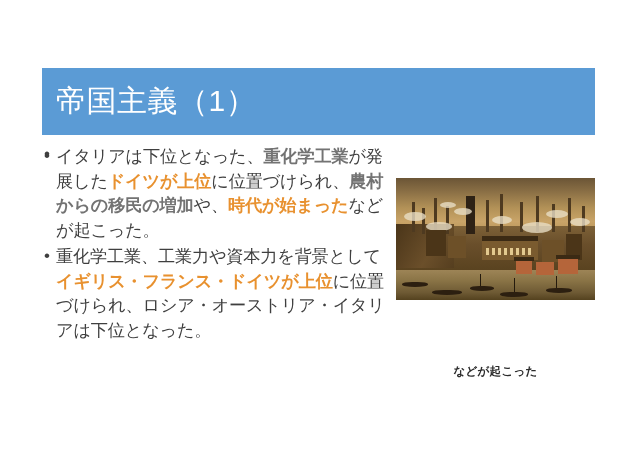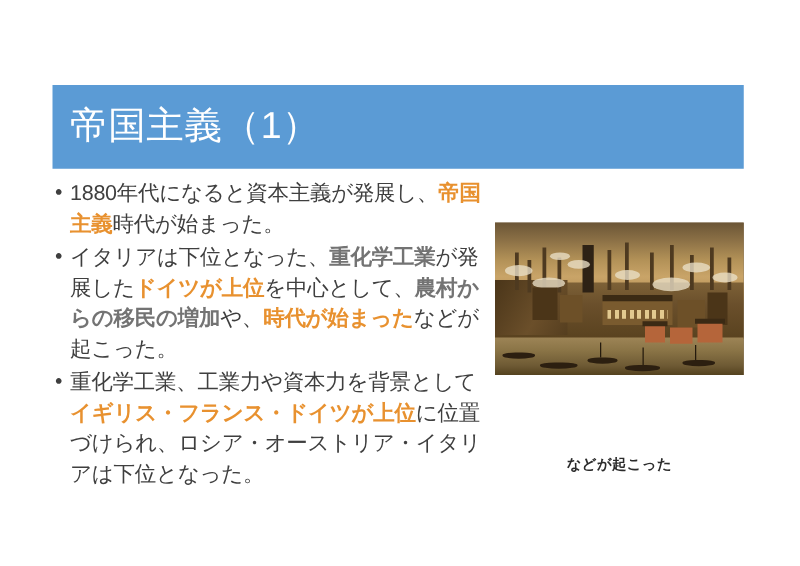--- a/index.html
+++ b/index.html
@@ -190,26 +190,25 @@
 <div id="slide">
 
   <div id="title-banner">
     <div id="title-text">帝国主義（1）</div>
   </div>
 
   <div id="body-block">
 
     <div class="bullet-row">
       <span class="bullet-dot">•</span>
-      <span class="para"><span>1880年代になると資本主義が発展し、</span><span class="hl-orange">帝国主義</span><span>時代が始まった。</span></span>
     </div>
 
     <div class="bullet-row">
       <span class="bullet-dot">•</span>
-      <span class="para"><span>イタリアは下位となった、</span><span class="hl-green">重化学工業</span><span>が発展した</span><span class="hl-orange">ドイツが上位</span><span>を中心として、</span><span class="hl-green">農村からの移民の増加</span><span>や、</span><span class="hl-orange">時代が始まった</span><span>などが起こった。</span></span>
+      <span class="para"><span>イタリアは下位となった、</span><span class="hl-green">重化学工業</span><span>が発展した</span><span class="hl-orange">ドイツが上位</span><span>に位置づけられ、</span><span class="hl-green">農村からの移民の増加</span><span>や、</span><span class="hl-orange">時代が始まった</span><span>などが起こった。</span></span>
     </div>
 
     <div class="bullet-row">
       <span class="bullet-dot">•</span>
       <span class="para"><span>重化学工業、工業力や資本力を背景として</span><span class="hl-orange">イギリス・フランス・ドイツが上位</span><span>に位置づけられ、ロシア・オーストリア・イタリアは下位となった。</span></span>
     </div>
 
   </div>
 
   <div id="picture-frame">

